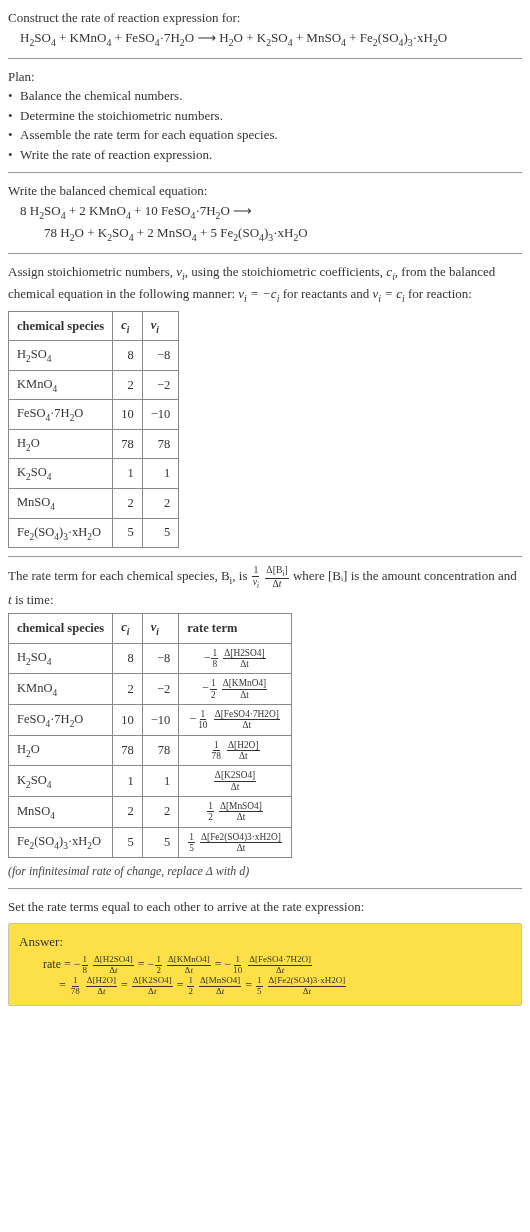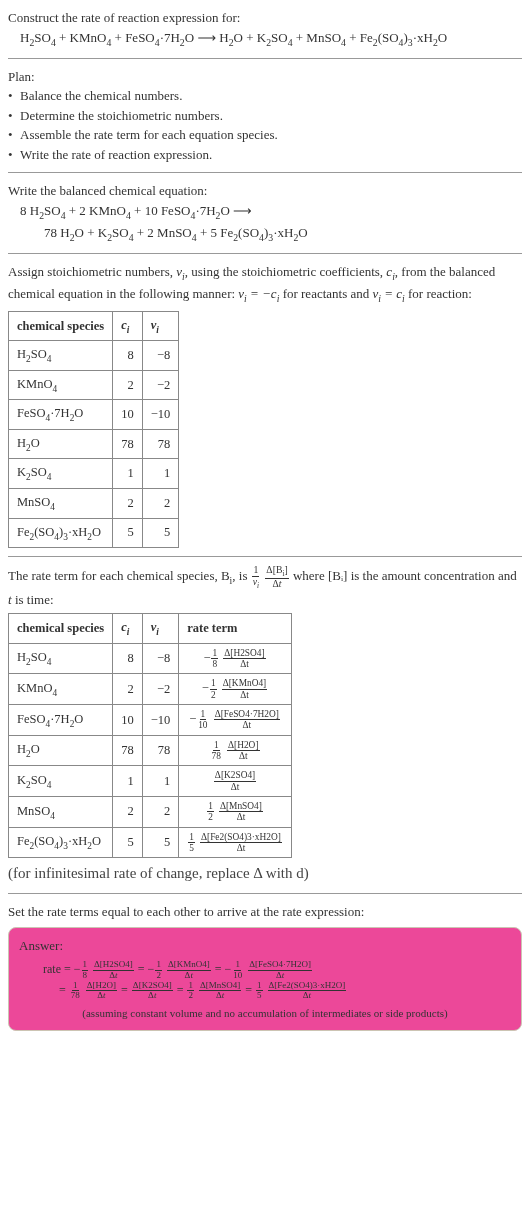--- a/index.html
+++ b/index.html
@@ -37,25 +37,25 @@
   display: inline-flex;
   flex-direction: column;
   align-items: center;
   vertical-align: middle;
   font-size: 0.75em;
   line-height: 1.1;
   margin: 0 1px;
 }
 .frac .num { border-bottom: 1px solid #333; padding: 0 1px; }
 .frac .den { padding: 0 1px; }
-.small-note { font-size: 15px; color: #444; margin-top: 2px; }
+.small-note { font-size: 12px; color: #444; margin-top: 2px; font-style: italic; }
 .answer-box {
-  background: #ec4899;
+  background: #fde047;
   border: 1px solid #ccc4b3;
-  border-radius: 8px;
+  border-radius: 2px;
   padding: 8px 10px;
   margin-top: 6px;
 }
 .answer-box .label { margin-bottom: 4px; }
 .eqline { white-space: nowrap; font-size: 12px; }
 .eqline2 { padding-left: 24px; white-space: nowrap; font-size: 12px; }
 .answer-note { font-size: 11px; text-align: center; margin-top: 4px; }
 </style>
 </head>
 <body>
@@ -305,15 +305,14 @@
           <span class="den">Δ<i>t</i></span>
         </span>
       = <span class="frac">
           <span class="num">1</span>
           <span class="den">5</span>
         </span> <span class="frac">
           <span class="num">Δ[Fe2(SO4)3·xH2O]</span>
           <span class="den">Δ<i>t</i></span>
         </span>
     </div>
-    <div class="answer-note">(assuming constant volume and no accumulation of intermediates or side products)</div>
   </div>
 </div>
 
 </body></html>

